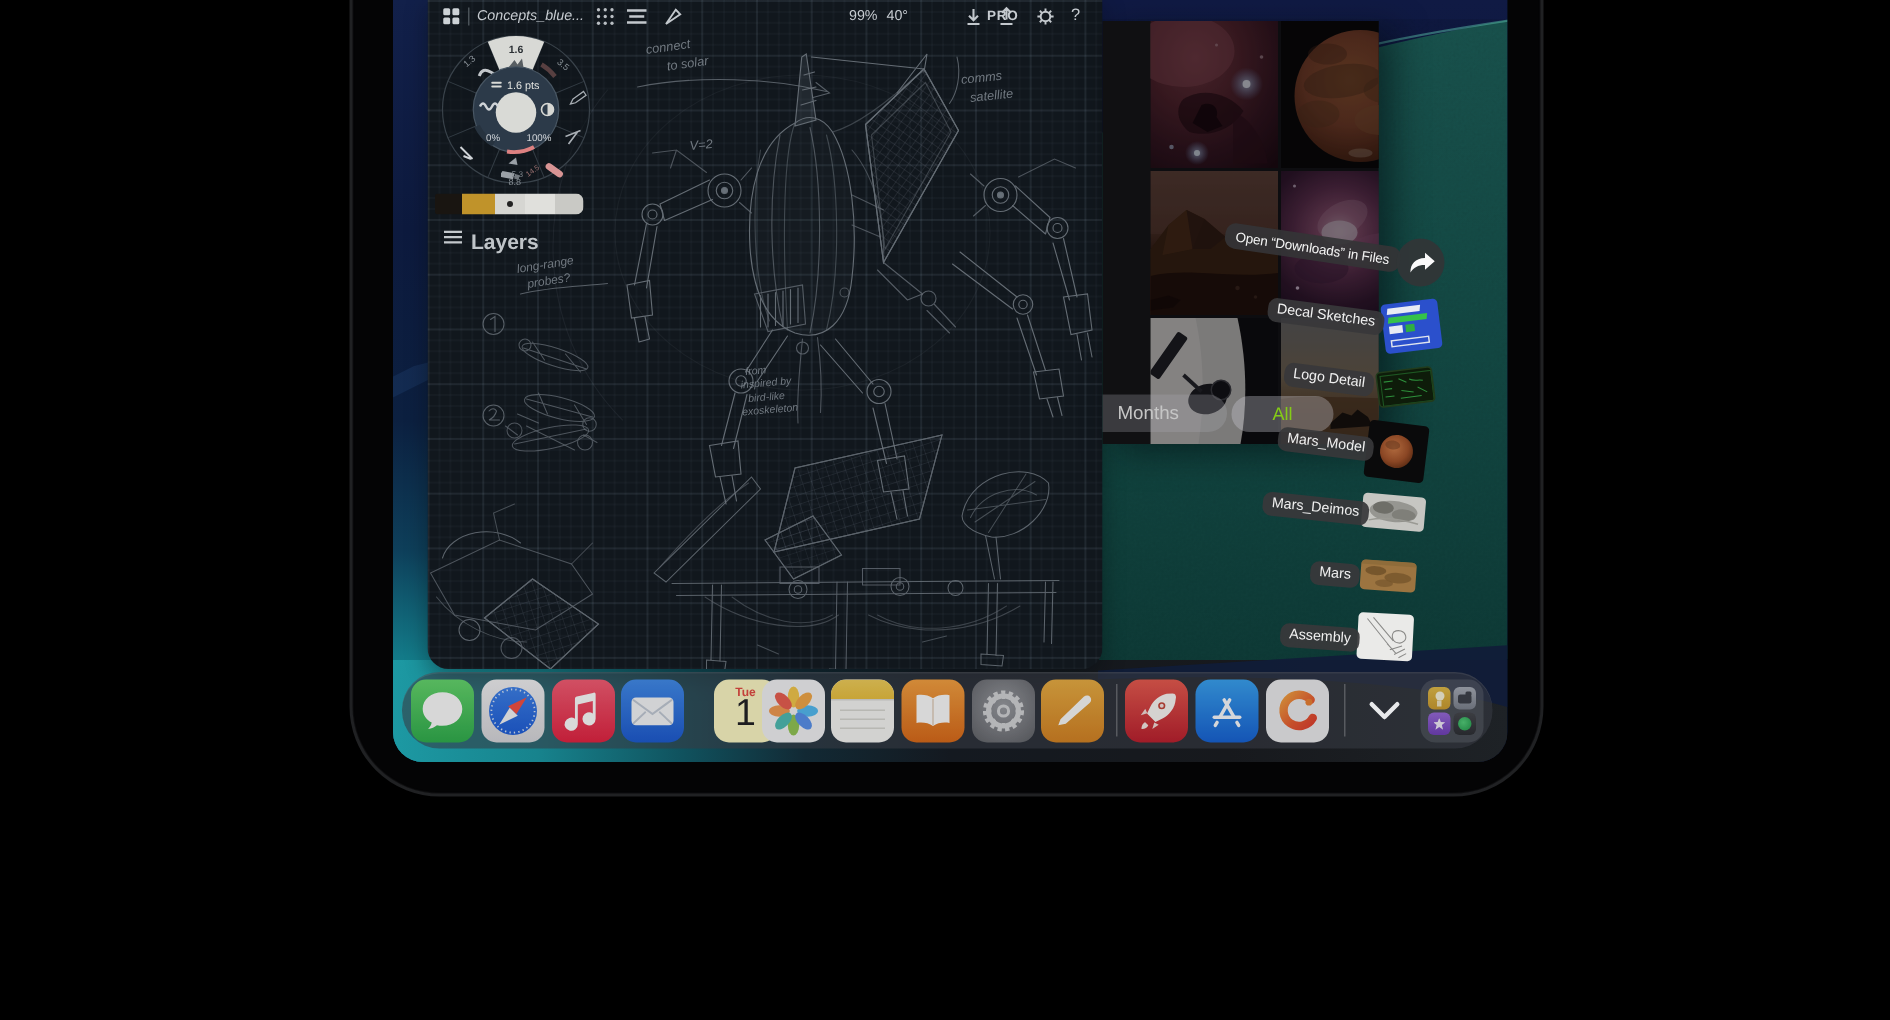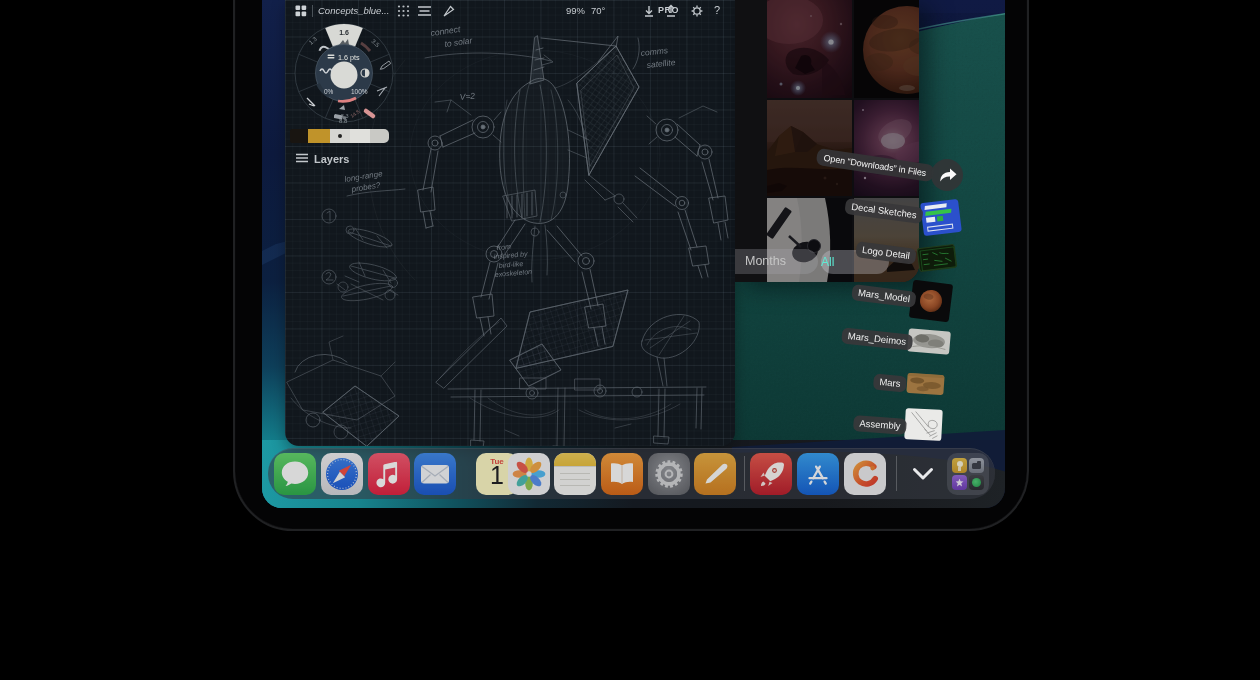--- a/index.html
+++ b/index.html
@@ -11,21 +11,21 @@
   #wall{position:absolute;left:0;top:0;width:743px;height:509px;}
   
   #cwin{position:absolute;left:23px;top:0;width:450px;height:446px;border-radius:0 0 14px 14px;overflow:hidden;background:#11171d;box-shadow:0 5px 14px rgba(2,8,12,0.35);
     background-image:
       linear-gradient(rgba(170,195,215,0.065) 1px, transparent 1px),
       linear-gradient(90deg, rgba(170,195,215,0.065) 1px, transparent 1px),
       linear-gradient(rgba(170,195,215,0.03) 1px, transparent 1px),
       linear-gradient(90deg, rgba(170,195,215,0.03) 1px, transparent 1px);
     background-size:36.5px 36.5px,36.5px 36.5px,7.3px 7.3px,7.3px 7.3px;}
   
-  #pwin{position:absolute;left:473px;top:0;width:184px;height:282px;border-radius:0 0 18px 0;overflow:hidden;background:#101012;box-shadow:10px 6px 22px rgba(2,10,14,0.5);padding-left:32px;}
+  #pwin{position:absolute;left:473px;top:14px;width:184px;height:282px;border-radius:0 0 18px 0;overflow:hidden;background:#101012;box-shadow:10px 6px 22px rgba(2,10,14,0.5);padding-left:32px;}
   
   #dock{position:absolute;left:6px;top:448px;width:727px;height:51px;border-radius:25px;background:rgba(55,59,67,0.58);box-shadow:inset 0 1px 0 rgba(255,255,255,0.07);}
   .ic{position:absolute;top:5px;width:42px;height:42px;border-radius:10px;overflow:hidden;filter:brightness(0.85) saturate(0.95);}
   .dkdiv{position:absolute;top:8px;width:1px;height:35px;background:rgba(255,255,255,0.22);}
   
   .dlab{position:absolute;background:rgba(56,56,58,0.93);color:#f0f0f0;font-size:9.5px;padding:2px 6px 3px;border-radius:6px;white-space:nowrap;transform:rotate(7deg);}
   .dthumb{position:absolute;border-radius:3px;overflow:hidden;}
 </style>
 </head>
 <body>
@@ -283,21 +283,21 @@
               <path d="M364 6 v7 M361 10.5 l3 3 3 -3 M360 16 h8"></path>
               <path d="M386 13 v-7 M383 8.5 l3 -3 3 3 M382 16 h8"></path>
             </g>
             <g fill="none" stroke="#c3c8cd" stroke-width="1.3">
               <circle cx="412" cy="11" r="3.2"></circle>
               <path d="M412 5.6 v2 M412 14.4 v2 M406.6 11 h2 M415.4 11 h2 M408.2 7.2 l1.4 1.4 M414.4 13.4 l1.4 1.4 M415.8 7.2 l-1.4 1.4 M409.6 13.4 l-1.4 1.4"></path>
             </g>
           </svg>
           <span style="position:absolute;left:33px;top:5px;font-style:italic;">Concepts_blue...</span>
           <span style="position:absolute;left:281px;top:5px;">99%</span>
-          <span style="position:absolute;left:306px;top:5px;">70°</span>
+          <span style="position:absolute;left:306px;top:5px;">40°</span>
           <span style="position:absolute;left:334px;top:5px;font-weight:600;font-size:9px;letter-spacing:0.5px;margin-left:39px;">PRO</span>
           <span style="position:absolute;left:429px;top:4px;font-size:11px;">?</span>
         </div>
 
         <svg id="wheel" width="110" height="110" viewBox="0 0 110 110" style="position:absolute;left:4px;top:18px;">
           <g>
             <circle cx="55" cy="55" r="49" fill="rgba(16,22,28,0.55)" stroke="#39424a" stroke-width="0.8"></circle>
 
             <g stroke="#333c44" stroke-width="0.7">
               <path d="M55 6 L55 27" transform="rotate(22.5 55 55)"></path>
@@ -354,21 +354,21 @@
           <div style="position:absolute;left:80px;top:0;width:19px;height:14px;background:#c9c9c5;"></div>
           <div style="position:absolute;left:48px;top:5px;width:4px;height:4px;border-radius:50%;background:#222;"></div>
         </div>
 
         <div style="position:absolute;left:10px;top:151px;width:100px;height:14px;">
           <svg width="14" height="14" viewBox="0 0 14 14" style="position:absolute;left:0;top:0;">
               <g stroke="#c3c8cc" stroke-width="1.5">
                 <path d="M1 3.5 h12 M1 7 h12 M1 10.5 h12"></path>
               </g>
             </svg>
-          <span style="position:absolute;left:19px;top:1.5px;font-size:11px;color:#c0c5c9;font-weight:bold;">Layers</span>
+          <span style="position:absolute;left:19px;top:1.5px;font-size:14px;color:#c0c5c9;font-weight:bold;">Layers</span>
         </div>
       </div>
       <div id="pwin">
         <svg width="184" height="282" viewBox="0 0 184 282">
           <defs>
             <radialGradient id="neb1" cx="0.35" cy="0.25" r="0.95">
               <stop offset="0" stop-color="#7c3e46"></stop>
               <stop offset="0.35" stop-color="#5c2830"></stop>
               <stop offset="0.7" stop-color="#371620"></stop>
               <stop offset="1" stop-color="#1e0a10"></stop>
@@ -476,21 +476,21 @@
             <path d="M87 252 C 110 248 150 254 184 250 L184 282 L87 282 Z" fill="#5a3f26" opacity="0.9"></path>
             <path d="M120 268 l8 -7 6 2 4 -4 7 5 3 6 -28 2 z" fill="#120d08" opacity="0.92"></path>
             <path d="M155 270 l6 -5 6 3 2 5 -14 1 z" fill="#15100a" opacity="0.9"></path>
             <rect x="87" y="198" width="97" height="84" fill="#0a0806" opacity="0.15"></rect>
           </g>
 
           <rect x="0" y="0" width="184" height="282" fill="#06080c" opacity="0.3"></rect>
         </svg>
         
         <div style="position:absolute;left:-22px;top:249px;width:105px;height:25px;border-radius:13px;background:rgba(175,175,182,0.27);text-align:center;line-height:25px;font-size:12.5px;color:#c6c6c6;">Months</div>
-        <div style="position:absolute;left:86px;top:250px;width:68px;height:24px;border-radius:12px;background:rgba(210,210,218,0.33);text-align:left;line-height:24px;font-size:12px;color:#5eead4;">All</div>
+        <div style="position:absolute;left:86px;top:250px;width:68px;height:24px;border-radius:12px;background:rgba(210,210,218,0.33);text-align:center;line-height:24px;font-size:12px;color:#84cc16;">All</div>
       </div>
       <div id="dragstack">
 
         <div style="position:absolute;left:613px;top:165px;transform:translate(-50%,-50%) rotate(8.5deg);background:rgba(52,52,54,0.92);color:#f4f4f4;font-size:9px;padding:3.5px 7px;border-radius:7px;white-space:nowrap;letter-spacing:-0.1px;">Open “Downloads” in Files</div>
 
         <div style="position:absolute;left:669px;top:159px;width:32px;height:32px;border-radius:50%;background:rgba(49,53,55,0.96);">
           <svg width="32" height="32" viewBox="0 0 32 32">
               <path d="M19 9.5 L25.5 15.2 L19 20.9 L19 17.6 C14.5 17.5 11.5 19.3 9.3 22.6 C9.2 17.2 12.3 13.2 19 13 Z" fill="#fafafa"></path>
             </svg>
         </div>

